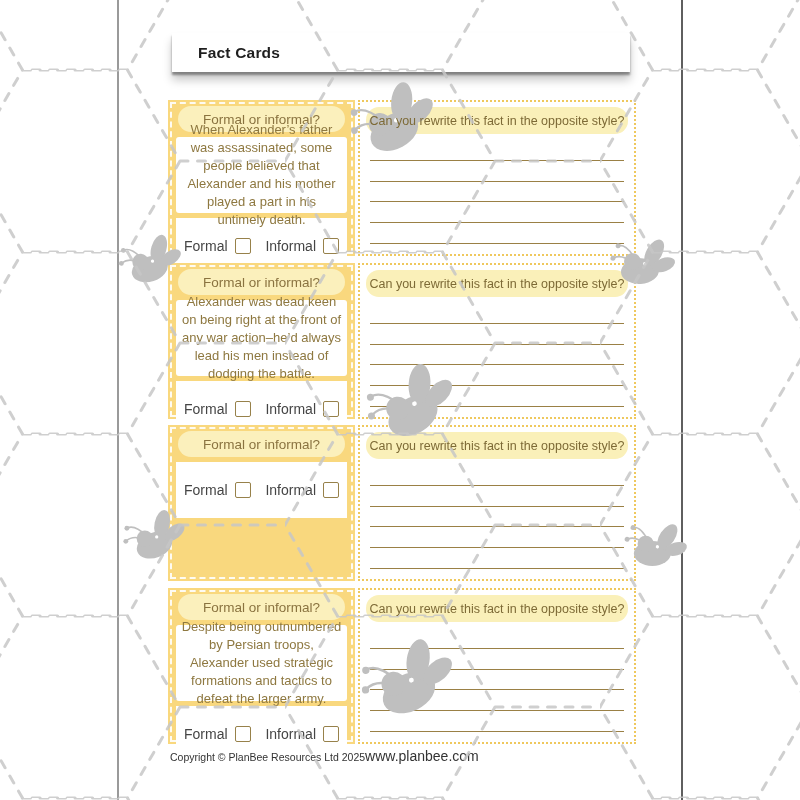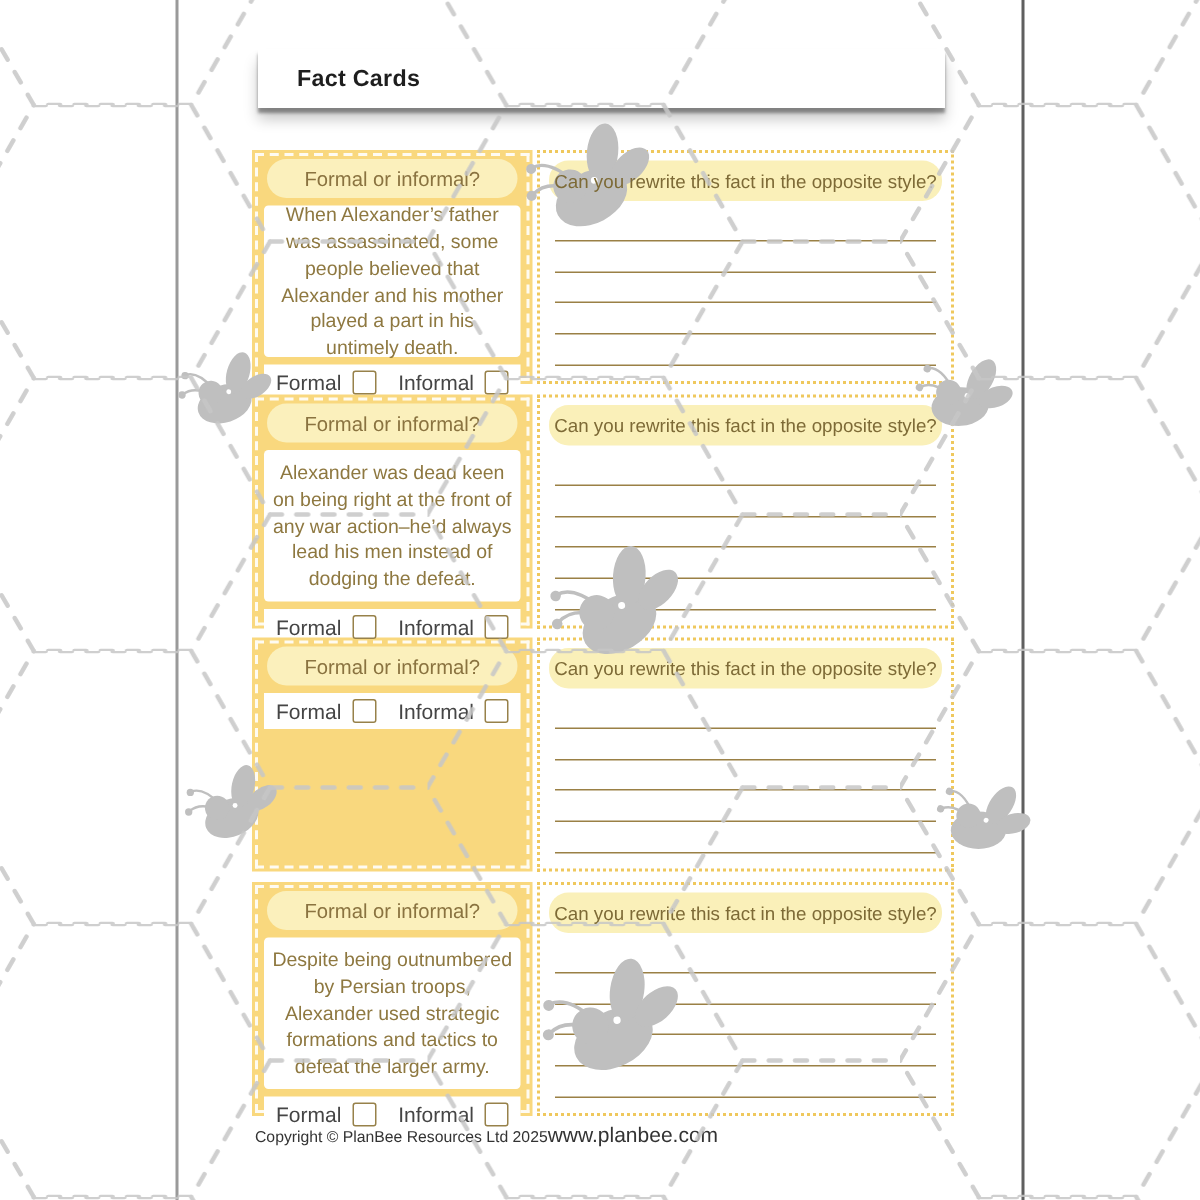--- a/index.html
+++ b/index.html
@@ -34,29 +34,29 @@
   .fact-card::after{
     content:"";position:absolute;inset:2px;border:2px dashed rgba(255,255,255,.9);
     pointer-events:none;
   }
   .card-pill{
     height:26px;margin:0 2px;background:#FBF0BC;border-radius:13px;
     display:flex;align-items:center;justify-content:center;
     font-size:13.5px;color:#8A7340;
   }
   .fact-body{
-    margin-top:5px;height:101px;background:#ffffff;border-radius:3px;
+    margin-top:5px;height:76px;background:#ffffff;border-radius:3px;
     display:flex;align-items:center;justify-content:center;
     text-align:center;font-size:13px;line-height:1.38;color:#8E7840;
     padding:2px 5px;box-sizing:border-box;
   }
   .choice-strip{
     margin-top:5px;height:24px;background:#ffffff;
     display:flex;align-items:center;justify-content:space-between;
-    padding:0 8px;font-size:14px;color:#454545;
+    padding:16px 8px;font-size:14px;color:#454545;
   }
   .choice{display:flex;align-items:center;gap:7px}
   .choice span{position:relative;z-index:7}
   .checkbox{
     width:14px;height:14px;border:1.6px solid #97814A;border-radius:2px;
     background:#fff;position:relative;z-index:7;
   }
   .fact-body span,.card-pill span,.answer-pill span{position:relative;z-index:7}
 
   
@@ -124,21 +124,21 @@
     <div class="wline"></div>
     <div class="wline"></div>
   </div>
 </div>
 
 <div class="fact-card r1">
   <div class="card-pill">
       <span>Formal or informal?</span>
     </div>
   <div class="fact-body">
-      <span>Alexander was dead keen on being right at the front of any war action–he’d always lead his men instead of dodging the defeat.</span>
+      <span>Alexander was dead keen on being right at the front of any war action–he’d always lead his men instead of dodging the battle.</span>
     </div>
   <div class="choice-strip">
     <span class="choice">
         <span>Formal</span>
         <span class="checkbox"></span>
       </span>
     <span class="choice">
         <span>Informal</span>
         <span class="checkbox"></span>
       </span>

